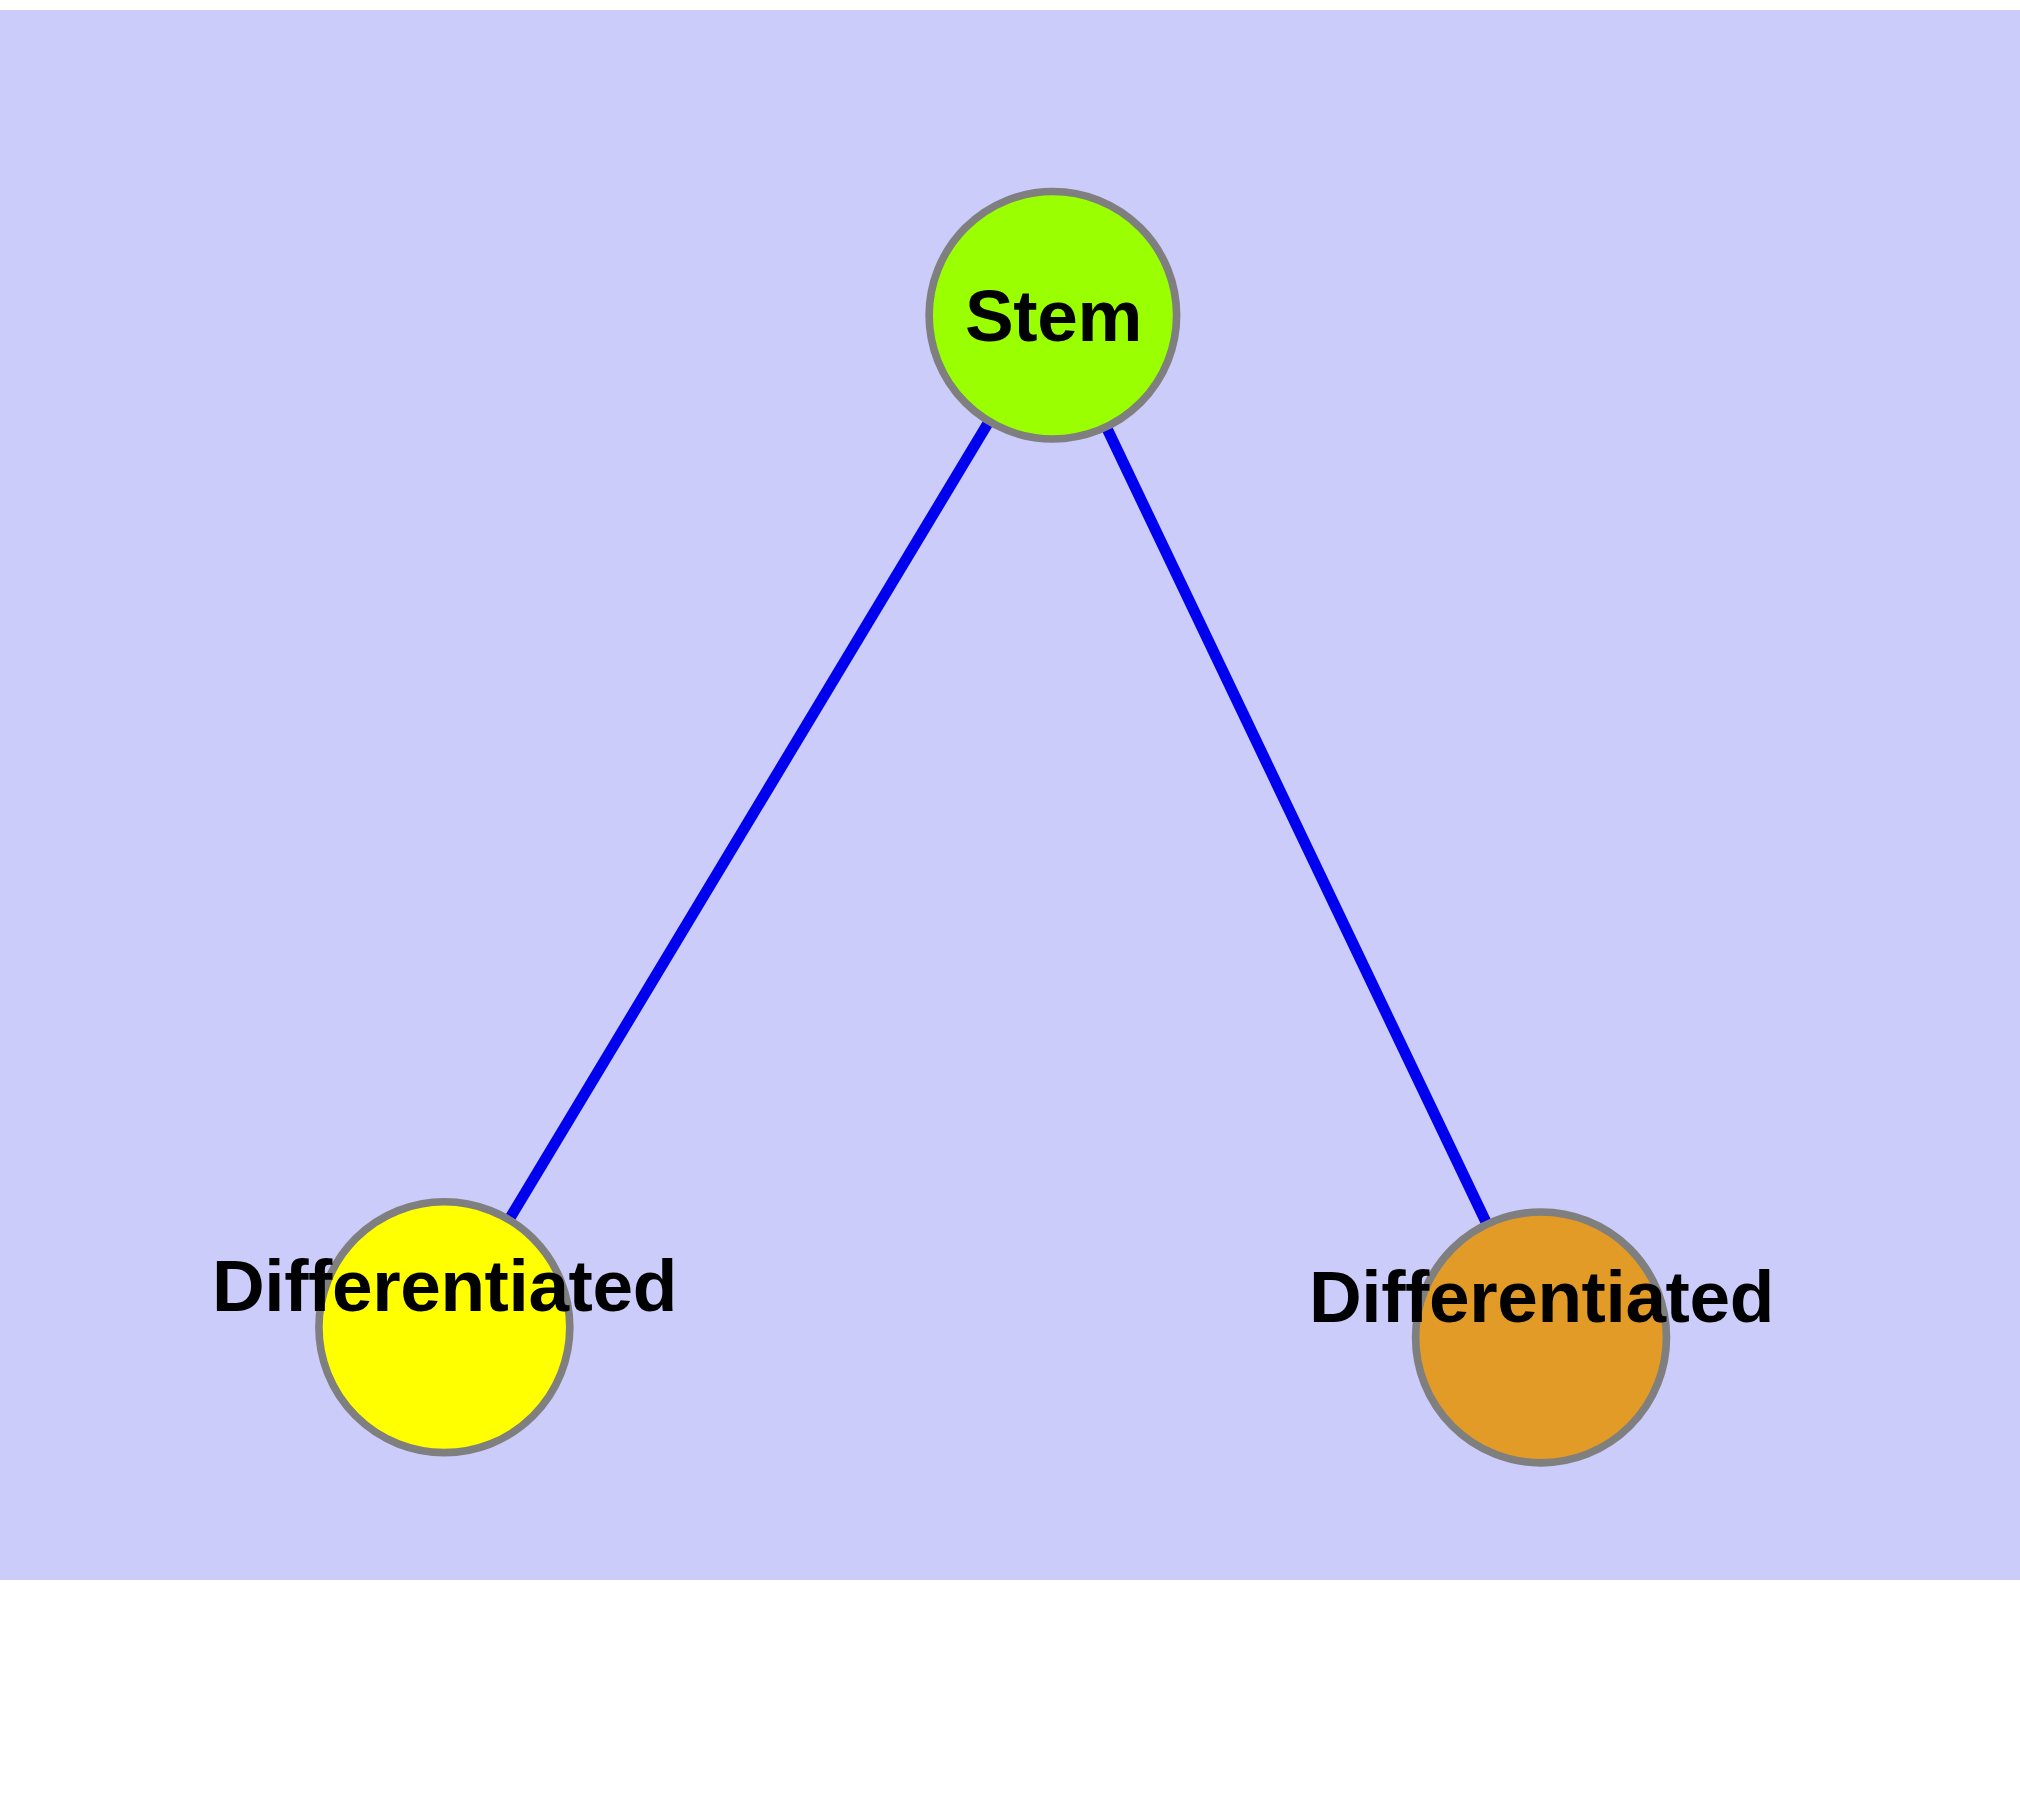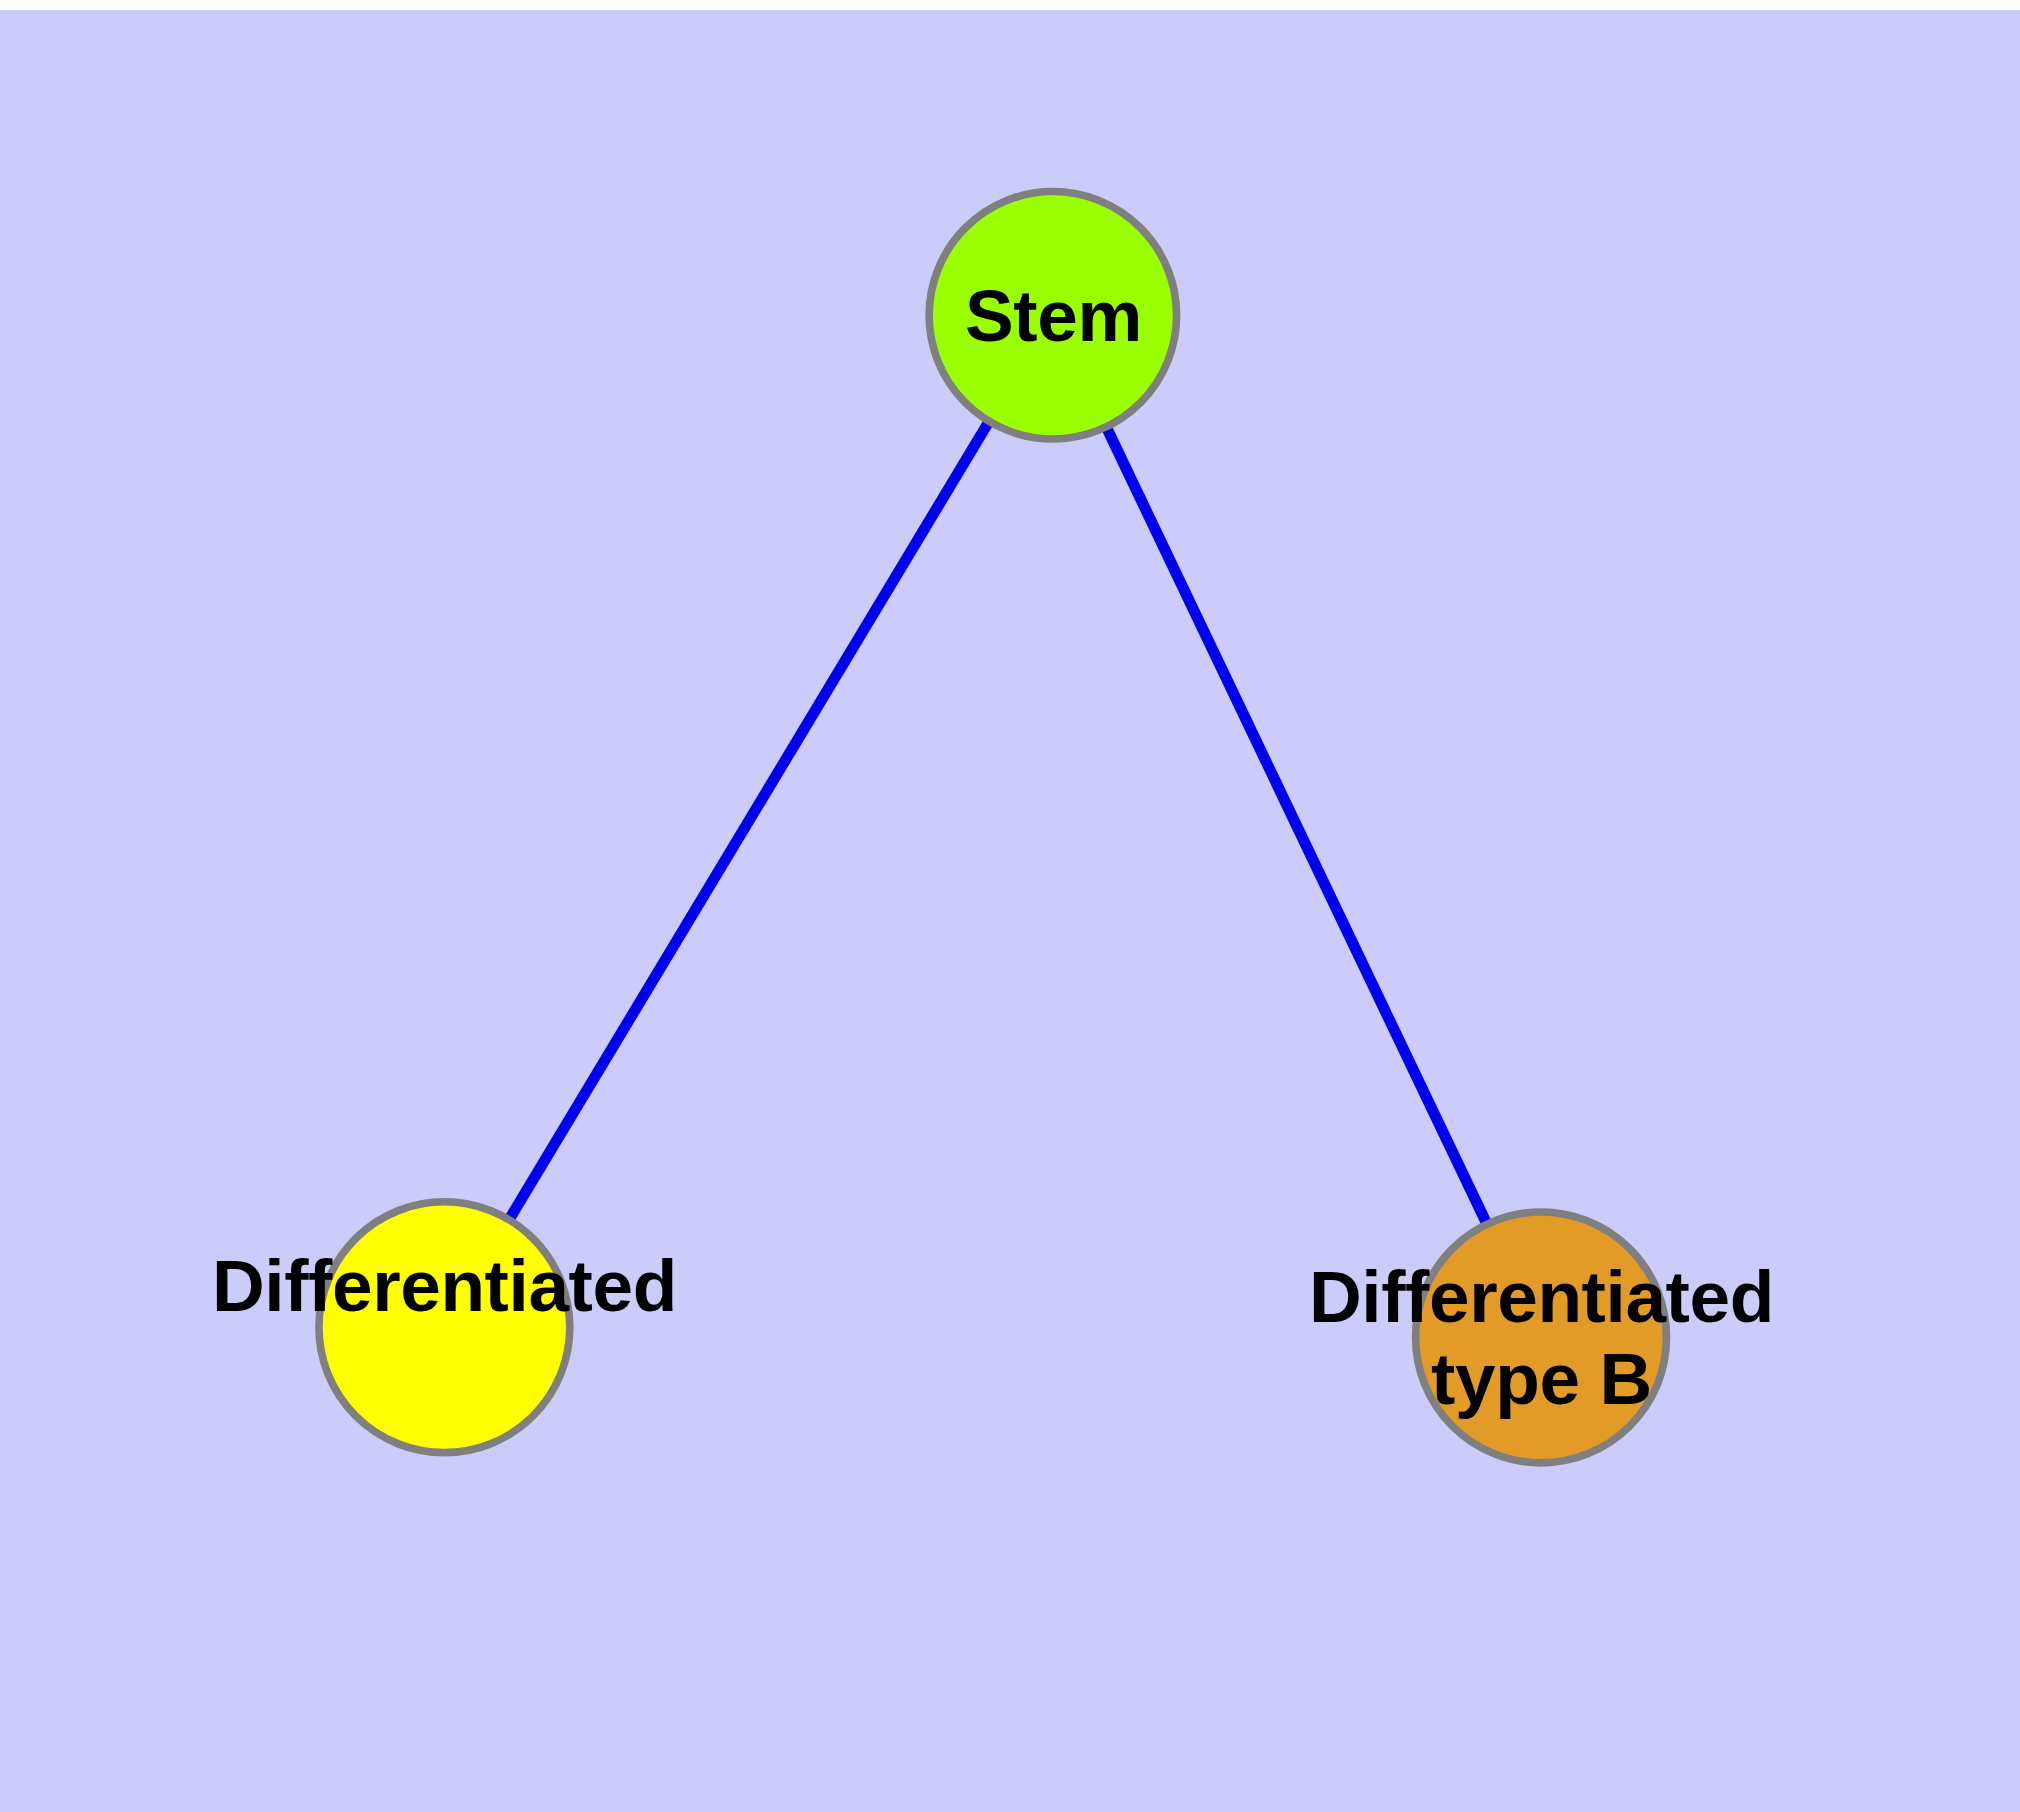--- a/index.html
+++ b/index.html
@@ -46,21 +46,21 @@
     font-size: 73px;
   }
   .node-hit {
     position: absolute;
     border-radius: 50%;
   }
 </style>
 </head>
 <body>
 
-<div id="canvas" style="width: 2021px; height: 1812px;">
+<div id="canvas" style="width: 2021px; height: 1580px;">
 
   <div id="bg-plate" style="background: rgb(204, 204, 250); top: 10.2px; height: 1802px;"></div>
 
   <svg id="graph-svg" viewBox="0 0 2384 2138">
     <g id="edge-layer">
         <line x1="1165.7296932878792" y1="498.83390837642366" x2="601.3009865325548" y2="1437.4521198887599" stroke="#0000ee" stroke-width="13" stroke-linecap="butt"></line>
         <line x1="1305.7848733408955" y1="505.5495785575001" x2="1753.3531689112544" y2="1442.645697407939" stroke="#0000ee" stroke-width="13" stroke-linecap="butt"></line>
       </g>
     <g id="node-layer">
         <circle cx="1242" cy="372" r="146" fill="#9aff00" stroke="#7f7f7f" stroke-width="9"></circle>
@@ -71,21 +71,20 @@
 
   <div id="label-layer">
       <div class="node-label single" style="font-size: 73px; color: rgb(0, 0, 0); left: 965px; top: 275px;">
         <div>Stem</div>
       </div>
       <div class="node-label double" style="font-size: 73px; color: rgb(0, 0, 0); left: 212px; top: 1245px;">
         <div>Differentiated</div>
       </div>
       <div class="node-label double" style="font-size: 73px; color: rgb(0, 0, 0); left: 1309px; top: 1256px;">
         <div>Differentiated</div>
-        <div>type B</div>
       </div>
     </div>
 
 <div class="node-hit" style="left: 929px; top: 192px; width: 247px; height: 247px;"></div>
     <div class="node-hit" style="left: 319px; top: 1202px; width: 251px; height: 251px;"></div>
     <div class="node-hit" style="left: 1415px; top: 1212px; width: 251px; height: 251px;"></div>
   </div>
 
 
 </body></html>

